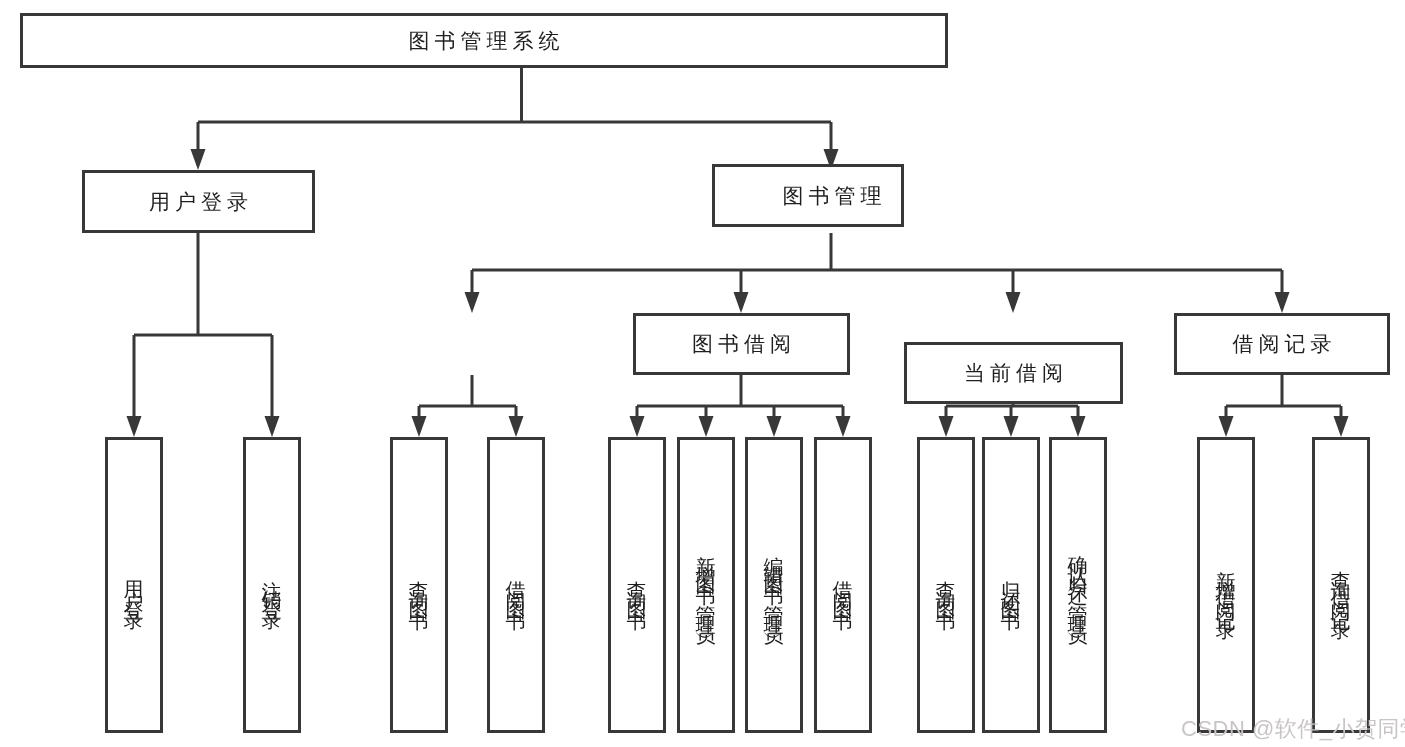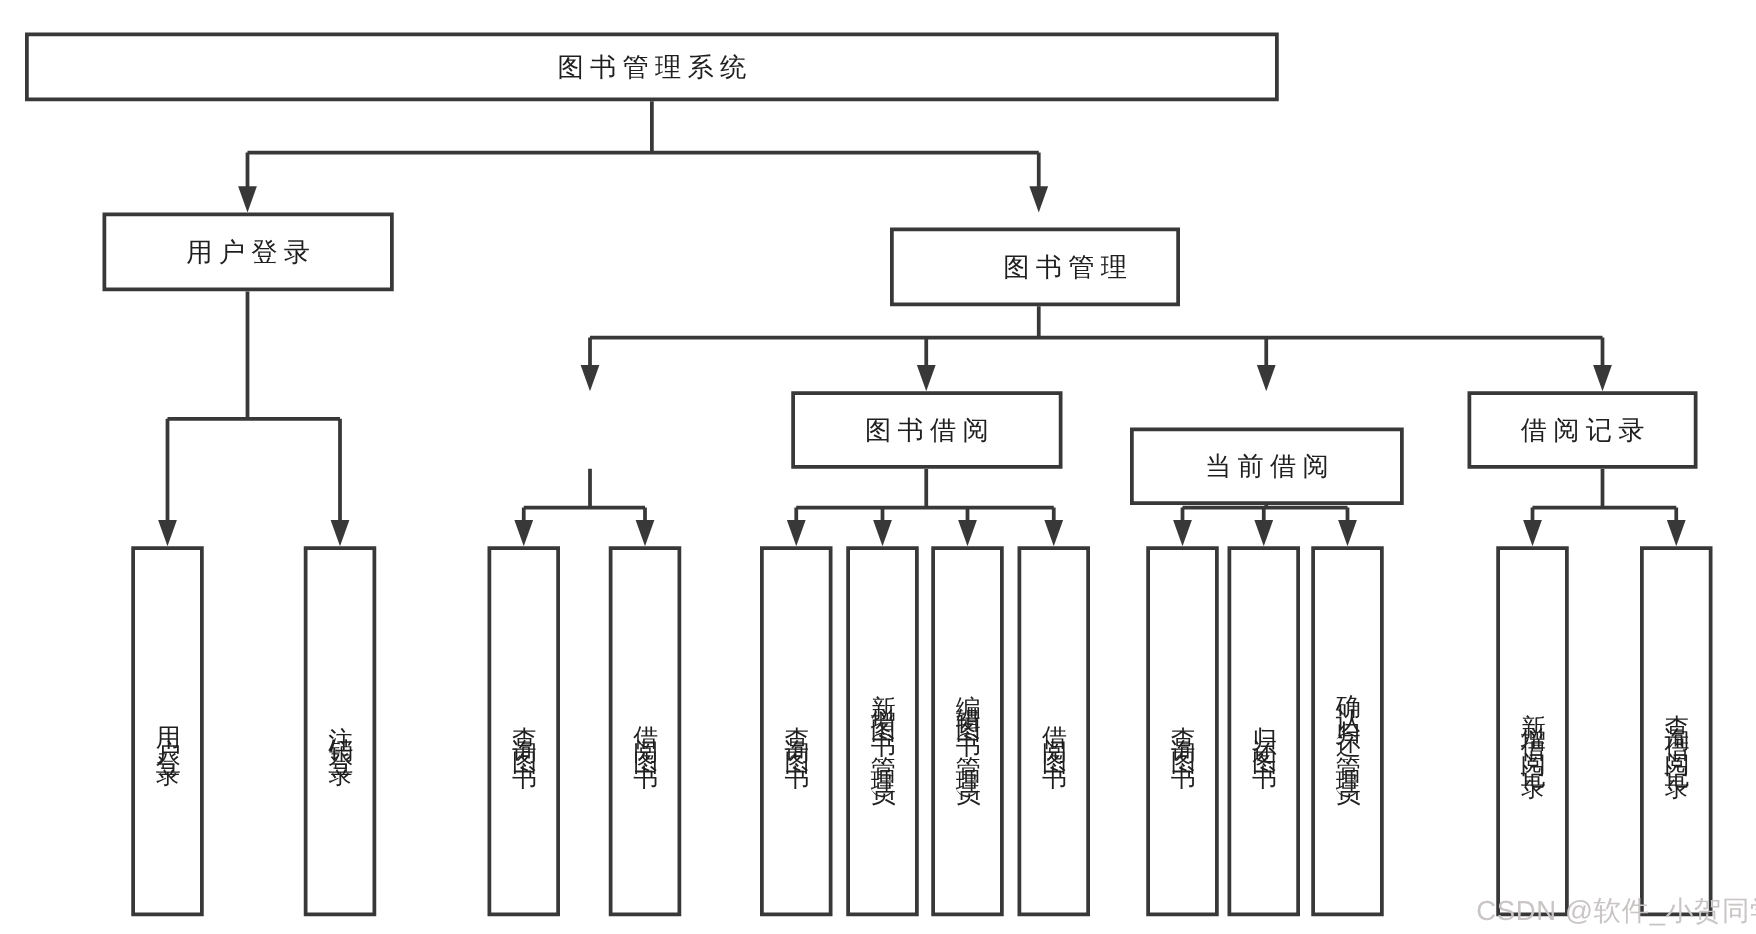--- a/index.html
+++ b/index.html
@@ -94,38 +94,38 @@
       <path d="M766.5,416 L781.5,416 L774,437 Z"></path>
       <path d="M835.5,416 L850.5,416 L843,437 Z"></path>
       <path d="M938.5,416 L953.5,416 L946,437 Z"></path>
       <path d="M1003.5,416 L1018.5,416 L1011,437 Z"></path>
       <path d="M1070.5,416 L1085.5,416 L1078,437 Z"></path>
       <path d="M1218.5,416 L1233.5,416 L1226,437 Z"></path>
       <path d="M1333.5,416 L1348.5,416 L1341,437 Z"></path>
     </g>
   </svg>
 
-  <div class="box h" style="left:20px; top:26px; width:1003px; height:55px;text-align:right;">
+  <div class="box h" style="left:20px; top:13px; width:928px; height:55px;text-align:right;">
     <span>图书管理系统</span>
   </div>
 
   <div class="box h" style="left:82px; top:170px; width:233px; height:63px;">
     <span>用户登录</span>
   </div>
-  <div class="box h" style="left:712px; top:182px; width:232px; height:63px;padding-left:48px;">
+  <div class="box h" style="left:712px; top:164px; width:192px; height:63px;padding-left:48px;">
     <span>图书管理</span>
   </div>
 
   <div class="box h" style="left:633px; top:313px; width:217px; height:62px;">
     <span>图书借阅</span>
   </div>
   <div class="box h" style="left:904px; top:313px; width:219px; height:62px;margin-top:29px;">
     <span>当前借阅</span>
   </div>
-  <div class="box h" style="left:1174px; top:313px; width:184px; height:62px;">
+  <div class="box h" style="left:1174px; top:313px; width:216px; height:62px;">
     <span>借阅记录</span>
   </div>
 
   <div class="box v" style="left:105px; top:437px; width:58px; height:296px;">
     <span>用户登录</span>
   </div>
   <div class="box v" style="left:243px; top:437px; width:58px; height:296px;">
     <span>注销登录</span>
   </div>
   <div class="box v" style="left:390px; top:437px; width:58px; height:296px;">

